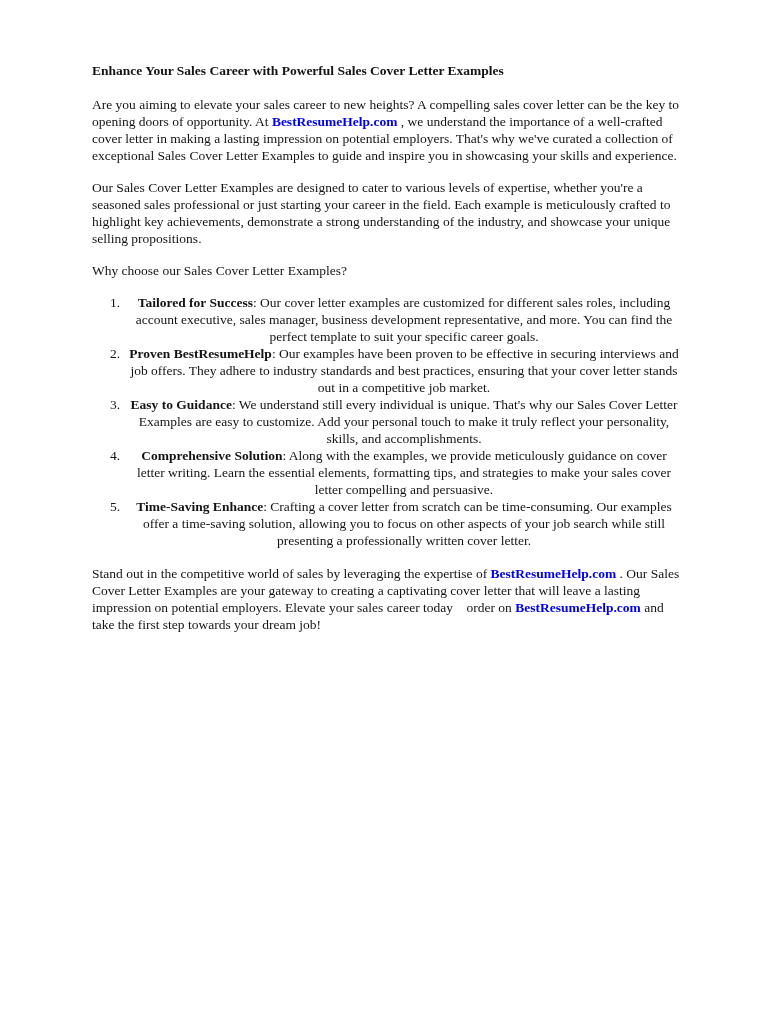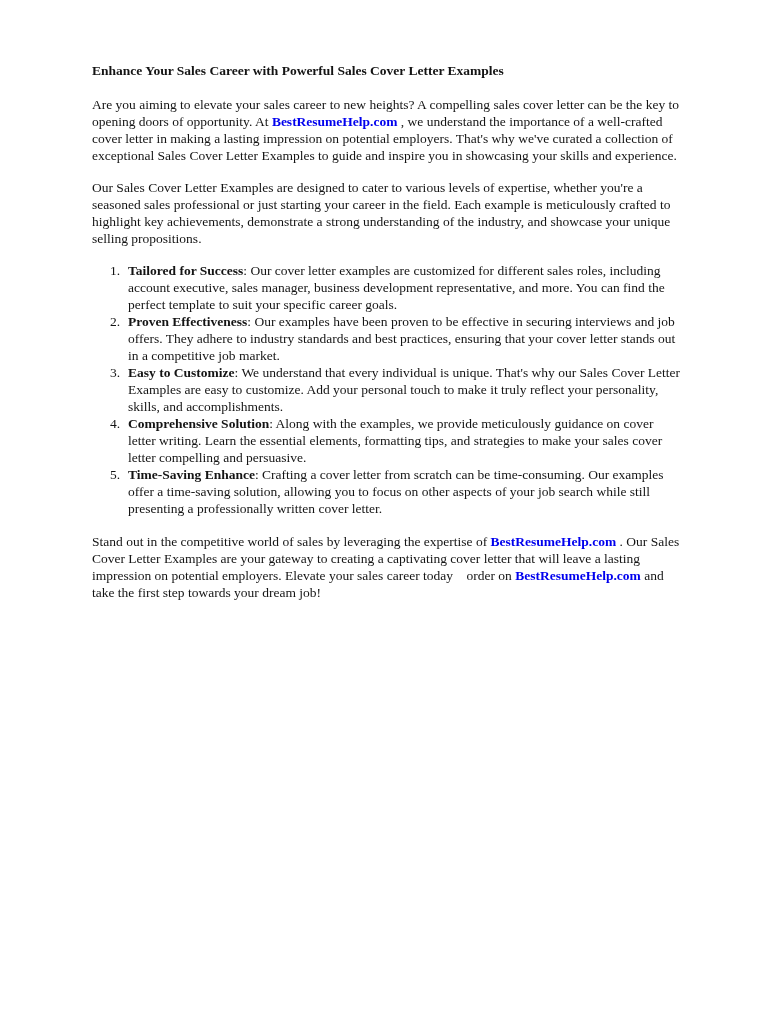--- a/index.html
+++ b/index.html
@@ -43,49 +43,51 @@
   ol.benefits li {
     display: flex;
     align-items: flex-start;
   }
   ol.benefits .marker {
     flex: 0 0 18px;
     margin-left: 18px;
   }
   ol.benefits .item-text {
     flex: 1 1 auto;
+    text-align: center;
   }
   .item-title {
     font-weight: bold;
   }
 </style>
 </head>
 <body>
 
 <div class="page">
 
   <h1 class="doc-title">Enhance Your Sales Career with Powerful Sales Cover Letter Examples</h1>
 
   <p class="para"><span>Are you aiming to elevate your sales career to new heights? A compelling sales cover letter can be the key to opening doors of opportunity. At </span><a class="brand-link">BestResumeHelp.com</a><span> , we understand the importance of a well-crafted cover letter in making a lasting impression on potential employers. That's why we've curated a collection of exceptional Sales Cover Letter Examples to guide and inspire you in showcasing your skills and experience.</span></p>
 
   <p class="para">Our Sales Cover Letter Examples are designed to cater to various levels of expertise, whether you're a seasoned sales professional or just starting your career in the field. Each example is meticulously crafted to highlight key achievements, demonstrate a strong understanding of the industry, and showcase your unique selling propositions.</p>
 
+  <p class="para">Why choose our Sales Cover Letter Examples?</p>
 
   <ol class="benefits">
     <li>
       <span class="marker">1.</span>
       <span class="item-text"><span class="item-title">Tailored for Success</span><span>: Our cover letter examples are customized for different sales roles, including account executive, sales manager, business development representative, and more. You can find the perfect template to suit your specific career goals.</span></span>
     </li>
     <li>
       <span class="marker">2.</span>
-      <span class="item-text"><span class="item-title">Proven Effectiveness</span><span>: Our examples have been proven to be effective in securing interviews and job offers. They adhere to industry standards and best practices, ensuring that your cover letter stands out in a competitive job market.</span></span>
+      <span class="item-text"><span class="item-title">Proven BestResumeHelp</span><span>: Our examples have been proven to be effective in securing interviews and job offers. They adhere to industry standards and best practices, ensuring that your cover letter stands out in a competitive job market.</span></span>
     </li>
     <li>
       <span class="marker">3.</span>
-      <span class="item-text"><span class="item-title">Easy to Customize</span><span>: We understand that every individual is unique. That's why our Sales Cover Letter Examples are easy to customize. Add your personal touch to make it truly reflect your personality, skills, and accomplishments.</span></span>
+      <span class="item-text"><span class="item-title">Easy to Guidance</span><span>: We understand still every individual is unique. That's why our Sales Cover Letter Examples are easy to customize. Add your personal touch to make it truly reflect your personality, skills, and accomplishments.</span></span>
     </li>
     <li>
       <span class="marker">4.</span>
       <span class="item-text"><span class="item-title">Comprehensive Solution</span><span>: Along with the examples, we provide meticulously guidance on cover letter writing. Learn the essential elements, formatting tips, and strategies to make your sales cover letter compelling and persuasive.</span></span>
     </li>
     <li>
       <span class="marker">5.</span>
       <span class="item-text"><span class="item-title">Time-Saving Enhance</span><span>: Crafting a cover letter from scratch can be time-consuming. Our examples offer a time-saving solution, allowing you to focus on other aspects of your job search while still presenting a professionally written cover letter.</span></span>
     </li>
   </ol>

